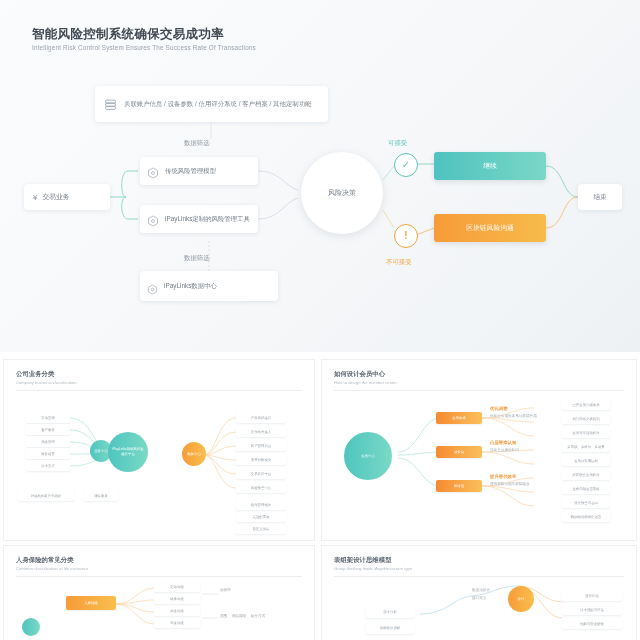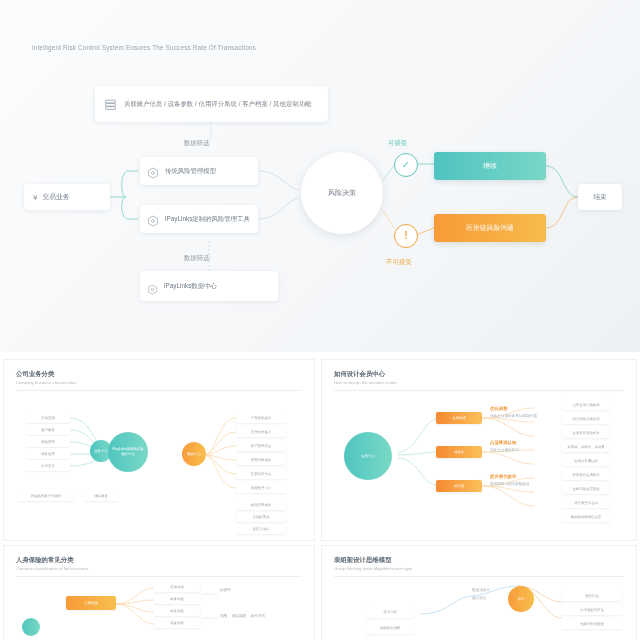--- a/index.html
+++ b/index.html
@@ -81,20 +81,21 @@
   .small-label.orange{color:#f09a3c;font-weight:bold;font-size:4.4px;}
   svg.mini{position:absolute;left:0;top:0;pointer-events:none;}
 </style>
 </head>
 <body>
 
 <div class="page">
 
   <div class="hero">
 
+    <div class="hero-title">智能风险控制系统确保交易成功率</div>
     <div class="hero-sub">Intelligent Risk Control System Ensures The Success Rate Of Transactions</div>
 
     <svg class="flow" viewBox="0 0 640 352">
 
       <path d="M110 197 L126 197" stroke="#8fd9c9" stroke-width="1" fill="none"></path>
       <path d="M126 197 C120 197 120 171 128 171 L138 171" stroke="#8fd9c9" stroke-width="1" fill="none"></path>
       <path d="M126 197 C120 197 120 219 128 219 L138 219" stroke="#8fd9c9" stroke-width="1" fill="none"></path>
 
       <path d="M258 171 C280 171 284 186 298 190" stroke="#d9e0e6" stroke-width="1" fill="none"></path>
       <path d="M258 219 C280 219 284 202 298 198" stroke="#d9e0e6" stroke-width="1" fill="none"></path>

